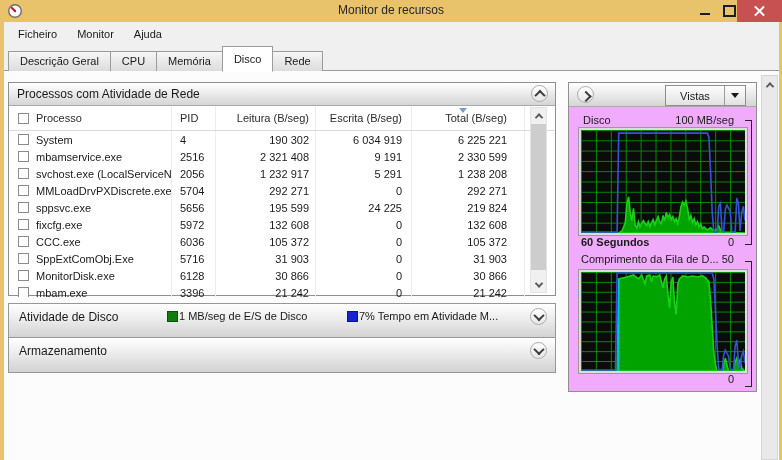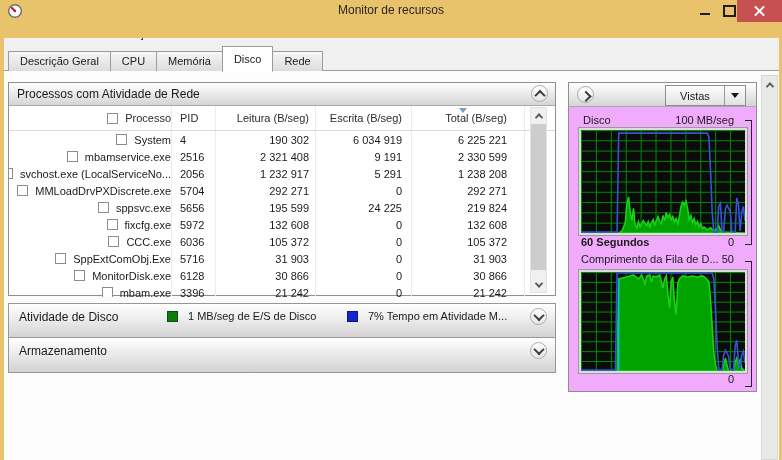--- a/index.html
+++ b/index.html
@@ -1,20 +1,20 @@
 <!DOCTYPE html>
 <html><head>
 <meta charset="utf-8">
 <style>
   html,body{margin:0;padding:0;}
   body{width:782px;height:460px;font-family:"Liberation Sans",sans-serif;background:#fff;}
   .window{position:relative;width:782px;height:460px;overflow:hidden;background:#fcfcfc;}
 
   
-  .titlebar{position:absolute;top:0;left:0;right:0;height:38px;background:#e9c36b;z-index:10;}
+  .titlebar{position:absolute;top:0;left:0;right:0;height:22px;background:#e9c36b;z-index:10;}
   .title{position:absolute;left:0;right:0;top:3px;text-align:center;font-size:12px;color:#262626;}
   .app-icon{position:absolute;left:7px;top:3px;width:16px;height:16px;}
   .winctl{position:absolute;top:0;height:22px;display:flex;align-items:center;justify-content:center;}
   .btn-min{right:62px;width:30px;}
   .btn-max{right:38px;width:30px;}
   .btn-close{right:0;width:45px;background:#c75050;}
   .glyph-min{width:10px;height:2px;background:#1d1d1d;margin-top:6px;}
   .glyph-max{width:9px;height:8px;border:2px solid #1d1d1d;background:transparent;}
   .glyph-x{position:relative;width:11px;height:11px;}
   .glyph-x::before,.glyph-x::after{content:'';position:absolute;left:-1px;top:4px;width:13px;height:2px;background:#fff;}
@@ -44,41 +44,41 @@
   .circle-btn{width:17px;height:17px;border-radius:50%;border:1px solid #ababab;background:linear-gradient(#fff,#e6e6e6);display:flex;align-items:center;justify-content:center;box-sizing:border-box;}
 
   
   .panel-processes{position:absolute;left:4px;top:11px;width:548px;height:214px;border:1px solid #8f8f8f;background:#fff;box-sizing:border-box;}
   .sec-head{height:22px;display:flex;align-items:center;padding:0 8px;font-size:12px;color:#1a1a1a;position:relative;}
   .sec-head .circle-btn{position:absolute;right:7px;top:2px;}
   .thead{position:relative;height:24px;border-bottom:1px solid #dadada;font-size:11px;color:#2b2b2b;}
   .prow,.thead-row{display:grid;grid-template-columns:163px 44px 100px 96px 113px;align-items:center;height:100%;}
   .prow{height:17px;font-size:11px;color:#1a1a1a;}
   .cell{height:100%;display:flex;align-items:center;box-sizing:border-box;border-right:1px solid #ededed;overflow:hidden;white-space:nowrap;}
-  .c-name{padding-left:9px;gap:7px;justify-content:flex-end;}
+  .c-name{padding-left:9px;gap:7px;}
   .c-pid{padding-left:8px;text-align:right;}
   .c-num{justify-content:flex-end;}
   .c-read{padding-right:6px;} .c-write{padding-right:9px;} .c-total{padding-right:17px;}
   .checkbox{flex:0 0 auto;width:11px;height:11px;border:1px solid #8c8c8c;background:#fff;box-sizing:border-box;}
   .tbody{height:166px;overflow:hidden;}
   .sort-tri{position:absolute;left:450px;top:2px;width:0;height:0;border-left:4px solid transparent;border-right:4px solid transparent;border-top:5px solid #7a9ec7;}
 
   
   .tscroll{position:absolute;right:8px;top:24px;bottom:2px;width:17px;background:#f0f0f0;border:1px solid #e3e3e3;box-sizing:border-box;}
   .tscroll .sb-btn{position:absolute;left:0;right:0;height:15px;display:flex;align-items:center;justify-content:center;background:#f0f0f0;}
   .tscroll .sb-up{top:0;} .tscroll .sb-dn{bottom:0;}
   .tscroll .thumb{position:absolute;left:0;right:0;top:16px;bottom:22px;background:#cdcdcd;}
   .chev.sm{width:4px;height:4px;border-right-width:2px;border-bottom-width:2px;border-color:#5a5a5a;}
 
   
   .bar{position:absolute;left:4px;width:548px;height:36px;border:1px solid #979797;background:linear-gradient(#ffffff,#ececec 45%,#d2d2d2);box-sizing:border-box;font-size:12px;color:#1a1a1a;}
   .bar-activity{top:232px;} .bar-storage{top:266px;}
   .bar .bar-title{position:absolute;left:10px;top:6px;}
   .bar .circle-btn{position:absolute;right:8px;top:4px;}
-  .legend-item{position:absolute;top:6px;display:flex;align-items:center;gap:10px;font-size:11px;}
+  .legend-item{position:absolute;top:6px;display:flex;align-items:center;gap:1px;font-size:11px;}
   .legend-1{left:158px;} .legend-2{left:338px;}
   .swatch{width:11px;height:11px;box-sizing:border-box;border:1px solid rgba(0,0,0,.35);}
   .swatch-green{background:#0f7c0f;} .swatch-blue{background:#1423cc;}
 
   
   .panel-right{position:absolute;left:564px;top:11px;width:189px;height:310px;border:1px solid #8f8f8f;background:#f0abfc;box-sizing:border-box;}
   .rp-head{position:relative;height:23px;}
   .rp-head .circle-btn{position:absolute;left:8px;top:3px;}
   .views-btn{position:absolute;right:10px;top:2px;height:19px;display:flex;align-items:stretch;border:1px solid #8e8e8e;background:linear-gradient(#fdfdfd,#e2e2e2);font-size:11px;color:#1a1a1a;}
   .views-label{display:flex;align-items:center;justify-content:center;width:58px;}

